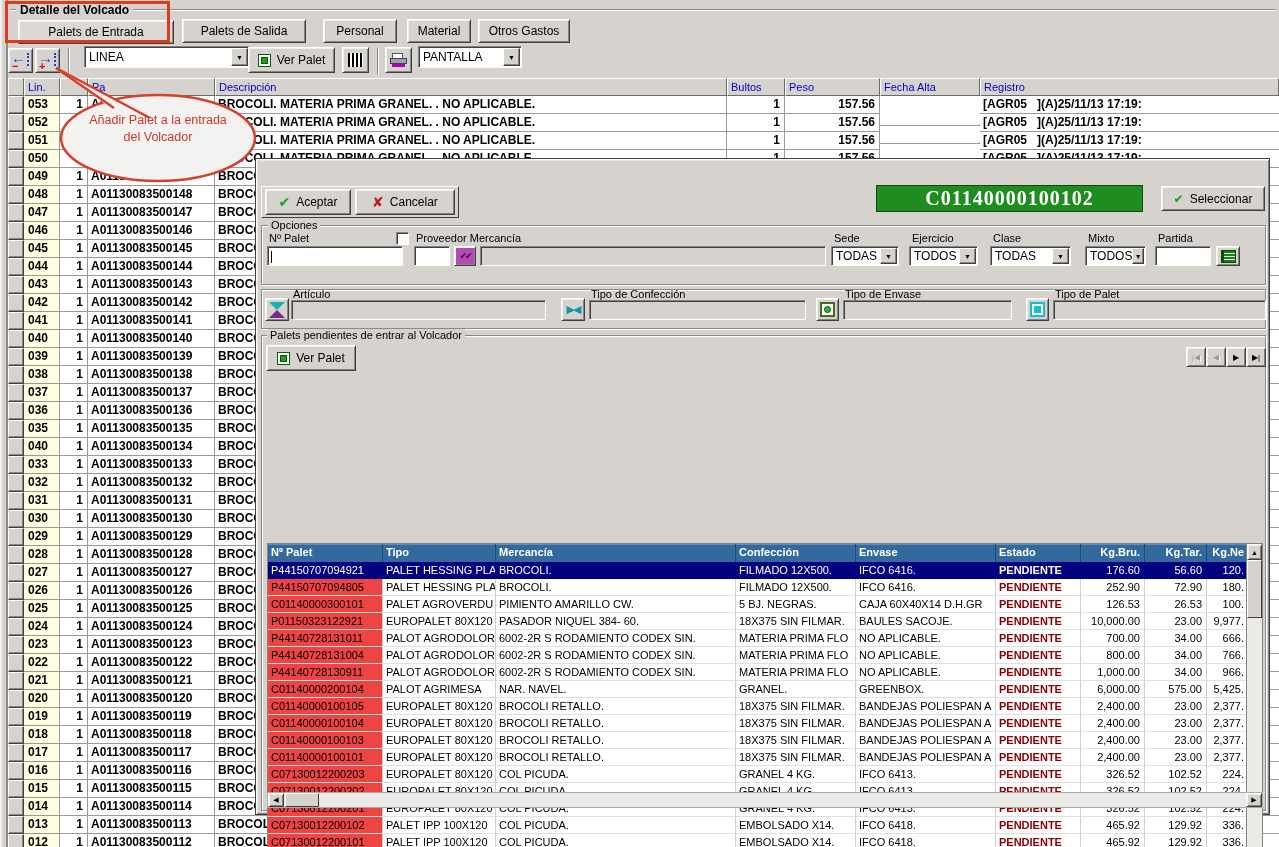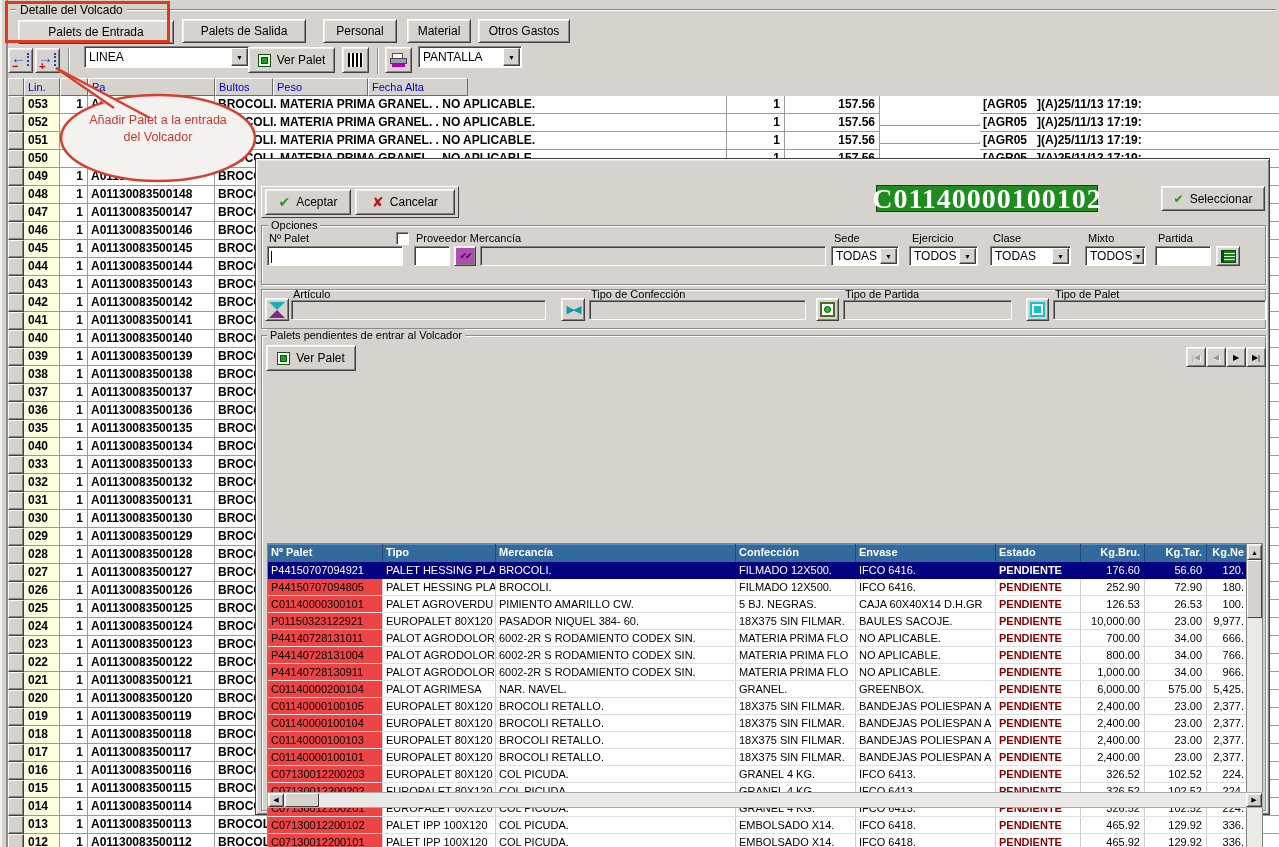--- a/index.html
+++ b/index.html
@@ -10,21 +10,21 @@
   .raised { background:#d6d3ce; border:1px solid; border-color:#ffffff #404040 #404040 #ffffff; box-shadow: inset 1px 1px 0 #f0efec, inset -1px -1px 0 #848484; }
   .groove { border:1px solid #8a8a8a; box-shadow: 1px 1px 0 #ffffff, inset 1px 1px 0 #ffffff; }
   .disabledfield { background:#d6d3ce !important; }
 
   
   #gutter { left:0; top:0; width:8px; height:847px; background:#d6d3ce; border-left:2px solid #f2f1ee; border-right:2px solid #8c8c8c; }
 
   
   #tabarea { left:8px; top:0; width:1271px; height:46px; }
   #grp-outline { position:absolute; left:2px; top:9px; width:1266px; height:36px; border-top:1px solid #8a8a8a; box-shadow:0 1px 0 #fff inset; }
-  #grp-label { position:absolute; left:8px; top:3px; background:#d6d3ce; padding:0 4px; font-size:12px; }
+  #grp-label { position:absolute; left:8px; top:3px; background:#d6d3ce; padding:0 4px; font-size:12px;font-weight:bold; }
   .tab { position:absolute; top:19px; height:24px; display:flex; align-items:center; justify-content:center; font-size:12px; background:#d6d3ce; border:1px solid; border-color:#ffffff #404040 #404040 #ffffff; box-shadow: inset 1px 1px 0 #f0efec, inset -1px -1px 0 #848484; padding:0 8px; cursor:default; }
   .tab.active { top:20px; height:24px; background:#dcd9d4; }
   #red-rect { left:5px; top:1px; width:165px; height:42px; border:3px solid #dd3b1f; z-index:60; pointer-events:none; }
 
   
   #toolbar { left:8px; top:46px; width:1271px; height:32px; }
   .iconbtn { position:absolute; width:25px; height:25px; top:2px; }
   .tsep { position:absolute; top:2px; width:2px; height:26px; border-left:1px solid #8a8a8a; border-right:1px solid #fff; }
   .combo { position:absolute; height:22px; background:#fff; border:1px solid; border-color:#848484 #ffffff #ffffff #848484; box-shadow: inset 1px 1px 0 #404040; display:flex; align-items:center; }
   .combo .cval { flex:1; padding-left:4px; font-size:12px; }
@@ -60,21 +60,21 @@
   
   #callout { left:46px; top:60px; width:212px; height:124px; z-index:40; pointer-events:none; }
   #callout-text { left:72px; top:112px; width:172px; text-align:center; font-size:12.5px; color:#cd3928; line-height:17px; z-index:41; pointer-events:none; }
 
   
   #dialog { left:255px; top:158px; width:1015px; height:657px; background:#d6d3ce; border:1px solid #404040; box-shadow: inset 1px 1px 0 #fff, inset -1px -1px 0 #848484, inset 2px 2px 0 #e8e6e2; z-index:50; }
   #titlebar { left:3px; top:3px; width:1009px; height:21px; background:linear-gradient(90deg,#0a1c6b 0%,#122a80 55%,#1c3d9e 100%); color:#fff; font-weight:bold; font-size:12px; display:flex; align-items:center; padding-left:5px; }
   #closebtn { position:absolute; right:3px; top:3px; width:16px; height:14px; font-size:11px; font-weight:bold; line-height:11px; display:flex; align-items:center; justify-content:center; }
   #btnframe { left:5px; top:27px; width:198px; height:32px; border:1px solid; border-color:#ffffff #404040 #404040 #ffffff; }
   .dlgbtn { display:flex; align-items:center; justify-content:center; gap:6px; font-size:12px; }
-  #codebox { left:620px; top:26px; width:222px; height:27px; background:#1e8c1e; border:1px solid #0a4a0a; color:#fff; font-family:"Liberation Serif","DejaVu Serif",serif; font-weight:bold; font-size:28px; letter-spacing:1px; display:flex; align-items:center; justify-content:center; }
+  #codebox { left:620px; top:26px; width:267px; height:27px; background:#1e8c1e; border:1px solid #0a4a0a; color:#fff; font-family:"Liberation Serif","DejaVu Serif",serif; font-weight:bold; font-size:20px; letter-spacing:1px; display:flex; align-items:center; justify-content:center; }
   .grplabel { position:absolute; background:#d6d3ce; padding:0 3px; font-size:11px; z-index:2; }
   .field { position:absolute; background:#fff; border:1px solid; border-color:#848484 #ffffff #ffffff #848484; box-shadow: inset 1px 1px 0 #404040; height:20px; font-size:11px; padding:3px 3px 0 3px; overflow:hidden; }
   .lbl { position:absolute; font-size:11px; white-space:nowrap; }
   .caret { display:inline-block; width:1px; height:12px; background:#000; vertical-align:middle; }
   .checkbox { position:absolute; width:13px; height:13px; background:#fff; border:1px solid; border-color:#848484 #ffffff #ffffff #848484; box-shadow: inset 1px 1px 0 #404040; }
   .smallcombo { position:absolute; height:20px; }
   .lookup-purple { background:#b44ab4; color:#2e062e; font-size:9px; font-weight:bold; letter-spacing:-2px; display:flex; align-items:center; justify-content:center; }
   .book { width:15px; height:13px; background:repeating-linear-gradient(0deg,#1f7a1f 0 2px,#d8f5d8 2px 3px); border:1px solid #0a4a0a; border-left:3px solid #0a4a0a; }
   .hourglass { position:relative; width:16px; height:16px; }
   .hourglass .t { position:absolute; left:0; top:0; border-left:8px solid transparent; border-right:8px solid transparent; border-top:8px solid #18b0b8; }
@@ -175,23 +175,25 @@
     <span class="cbtn">▼</span>
   </div>
 </div>
 
 <div class="abs" id="bgtable">
   <div class="bg-hdr">
     <span class="bh" style="width:16px"></span>
     <span class="bh w-lin">Lin.</span>
     <span class="bh w-cnt"></span>
     <span class="bh w-code">Pa</span>
+    <span class="bh w-desc">Descripción</span>
     <span class="bh w-bultos">Bultos</span>
     <span class="bh w-peso">Peso</span>
     <span class="bh w-fecha">Fecha Alta</span>
+    <span class="bh w-reg">Registro</span>
   </div>
   <div>
       <div class="bg-row">
     <span class="cell btncell"></span>
     <span class="cell lin w-lin">053</span>
     <span class="cell cnt w-cnt">1</span>
     <span class="cell code w-code">A01130083500153</span>
     <span class="cell desc w-desc">BROCOLI. MATERIA PRIMA GRANEL. . NO APLICABLE.</span>
     <span class="cell bultos w-bultos">1</span>
     <span class="cell peso w-peso">157.56</span>
@@ -729,21 +731,21 @@
   <div class="abs pushbtn raised" style="left:305px;top:139px;width:24px;height:23px;">
     <span class="bowtie">▶◀</span>
   </div>
   <span class="lbl" style="left:335px;top:129px;">Tipo de Confección</span>
   <div class="abs field disabledfield" style="left:333px;top:141px;width:217px;"></div>
   <div class="abs pushbtn raised" style="left:560px;top:139px;width:23px;height:23px;">
     <span class="dot-icon env">
         <i></i>
       </span>
   </div>
-  <span class="lbl" style="left:589px;top:129px;">Tipo de Partida</span>
+  <span class="lbl" style="left:589px;top:129px;">Tipo de Envase</span>
   <div class="abs field disabledfield" style="left:587px;top:141px;width:169px;"></div>
   <div class="abs pushbtn raised" style="left:770px;top:139px;width:23px;height:23px;">
     <span class="dot-icon pal">
         <i></i>
       </span>
   </div>
   <span class="lbl" style="left:799px;top:129px;">Tipo de Palet</span>
   <div class="abs field disabledfield" style="left:797px;top:141px;width:213px;"></div>
 
   <div class="abs groove" style="left:5px;top:176px;width:1005px;height:476px;"></div>

